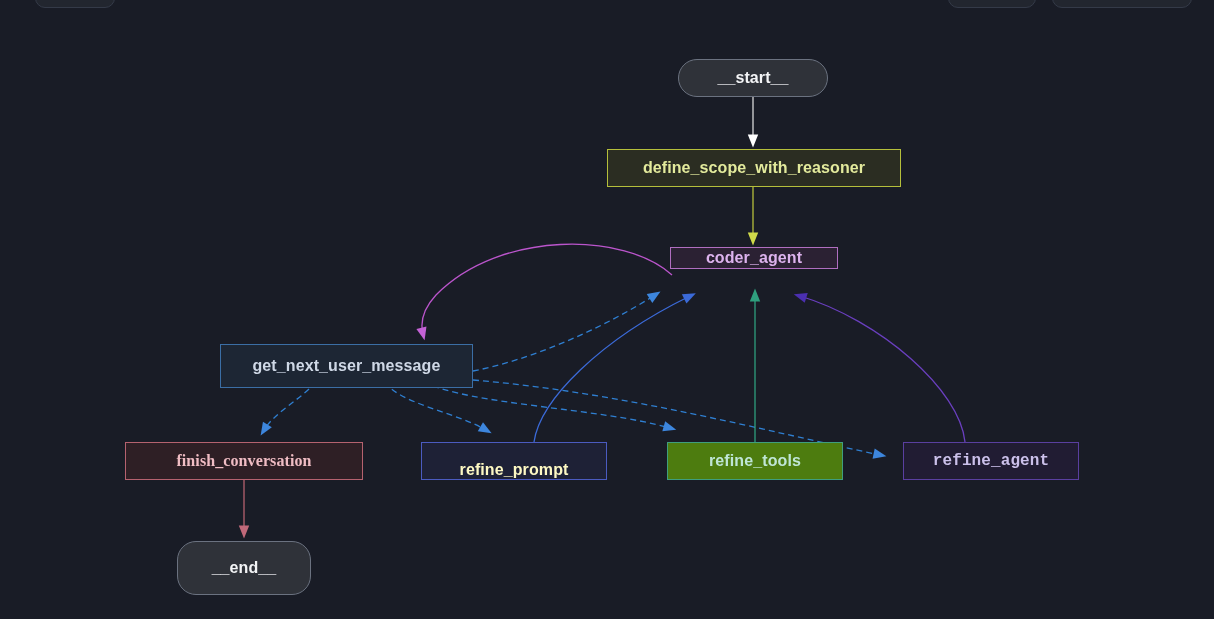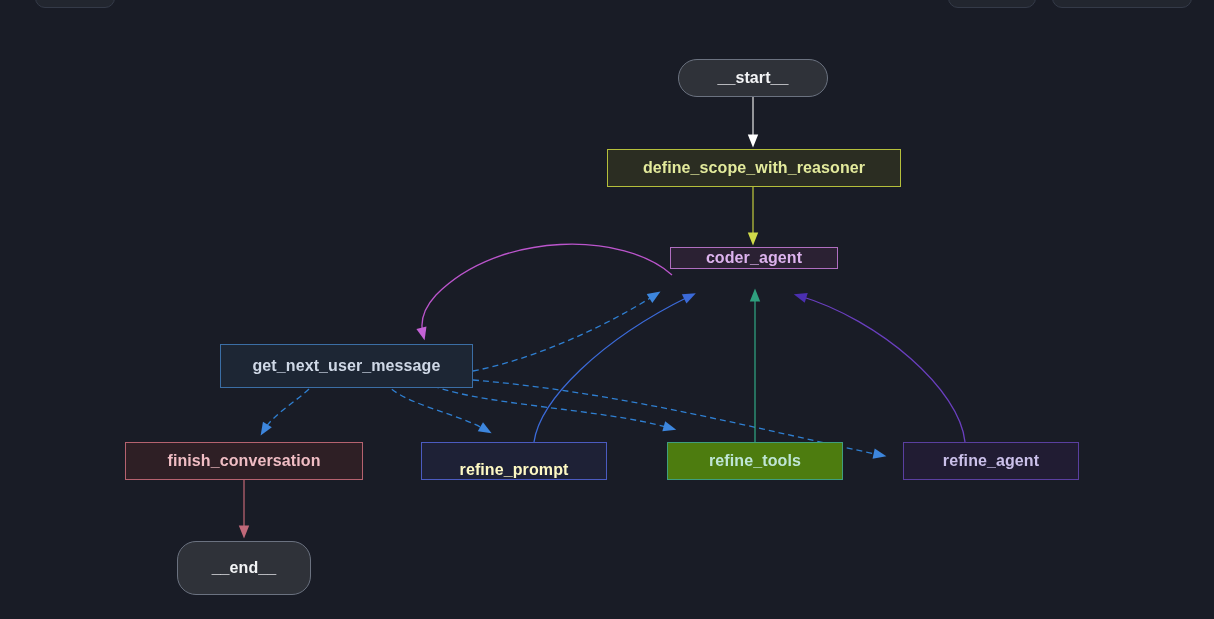--- a/index.html
+++ b/index.html
@@ -126,33 +126,33 @@
   </div>
 
   <div class="node" style="left:670px; top:247px; width:168px; height:22px; border-color:#b06ec0; background:#2b2133; color:#ddb3ee;">
     <span>coder_agent</span>
   </div>
 
   <div class="node" style="left:220px; top:344px; width:253px; height:44px; border-color:#3b6ea5; background:#1d2634; color:#cfd8e6;">
     <span>get_next_user_message</span>
   </div>
 
-  <div class="node" style="left:125px; top:442px; width:238px; height:38px; border-color:#b5626f; background:#2e1f25; color:#f0bdc4;">
+  <div class="node" style="left:125px; top:442px; width:238px; height:38px; border-color:#b5626f; background:#2e1f25; color:#f0bdc4;font-family:Liberation Serif, serif;">
     <span>finish_conversation</span>
   </div>
 
   <div class="node" style="left:421px; top:442px; width:186px; height:38px; border-color:#4b5bc0; background:#1e2136; color:#fef9c3;align-items:flex-end;">
     <span>refine_prompt</span>
   </div>
 
   <div class="node" style="left:667px; top:442px; width:176px; height:38px; border-color:#3f9e7e; background:#4d7c0f; color:#bfe6d6;">
     <span>refine_tools</span>
   </div>
 
-  <div class="node" style="left:903px; top:442px; width:176px; height:38px; border-color:#5a3fa0; background:#211c33; color:#cbc0ea;">
+  <div class="node" style="left:903px; top:442px; width:176px; height:38px; border-color:#5a3fa0; background:#211c33; color:#cbc0ea;font-family:Liberation Mono, monospace;">
     <span>refine_agent</span>
   </div>
 
   <div class="node terminal" style="left:177px; top:541px; width:134px; height:54px; border-color:#6b7280; background:#2f3239; color:#f3f4f6;">
     <span>__end__</span>
   </div>
 
 </div>
 
 </body></html>

